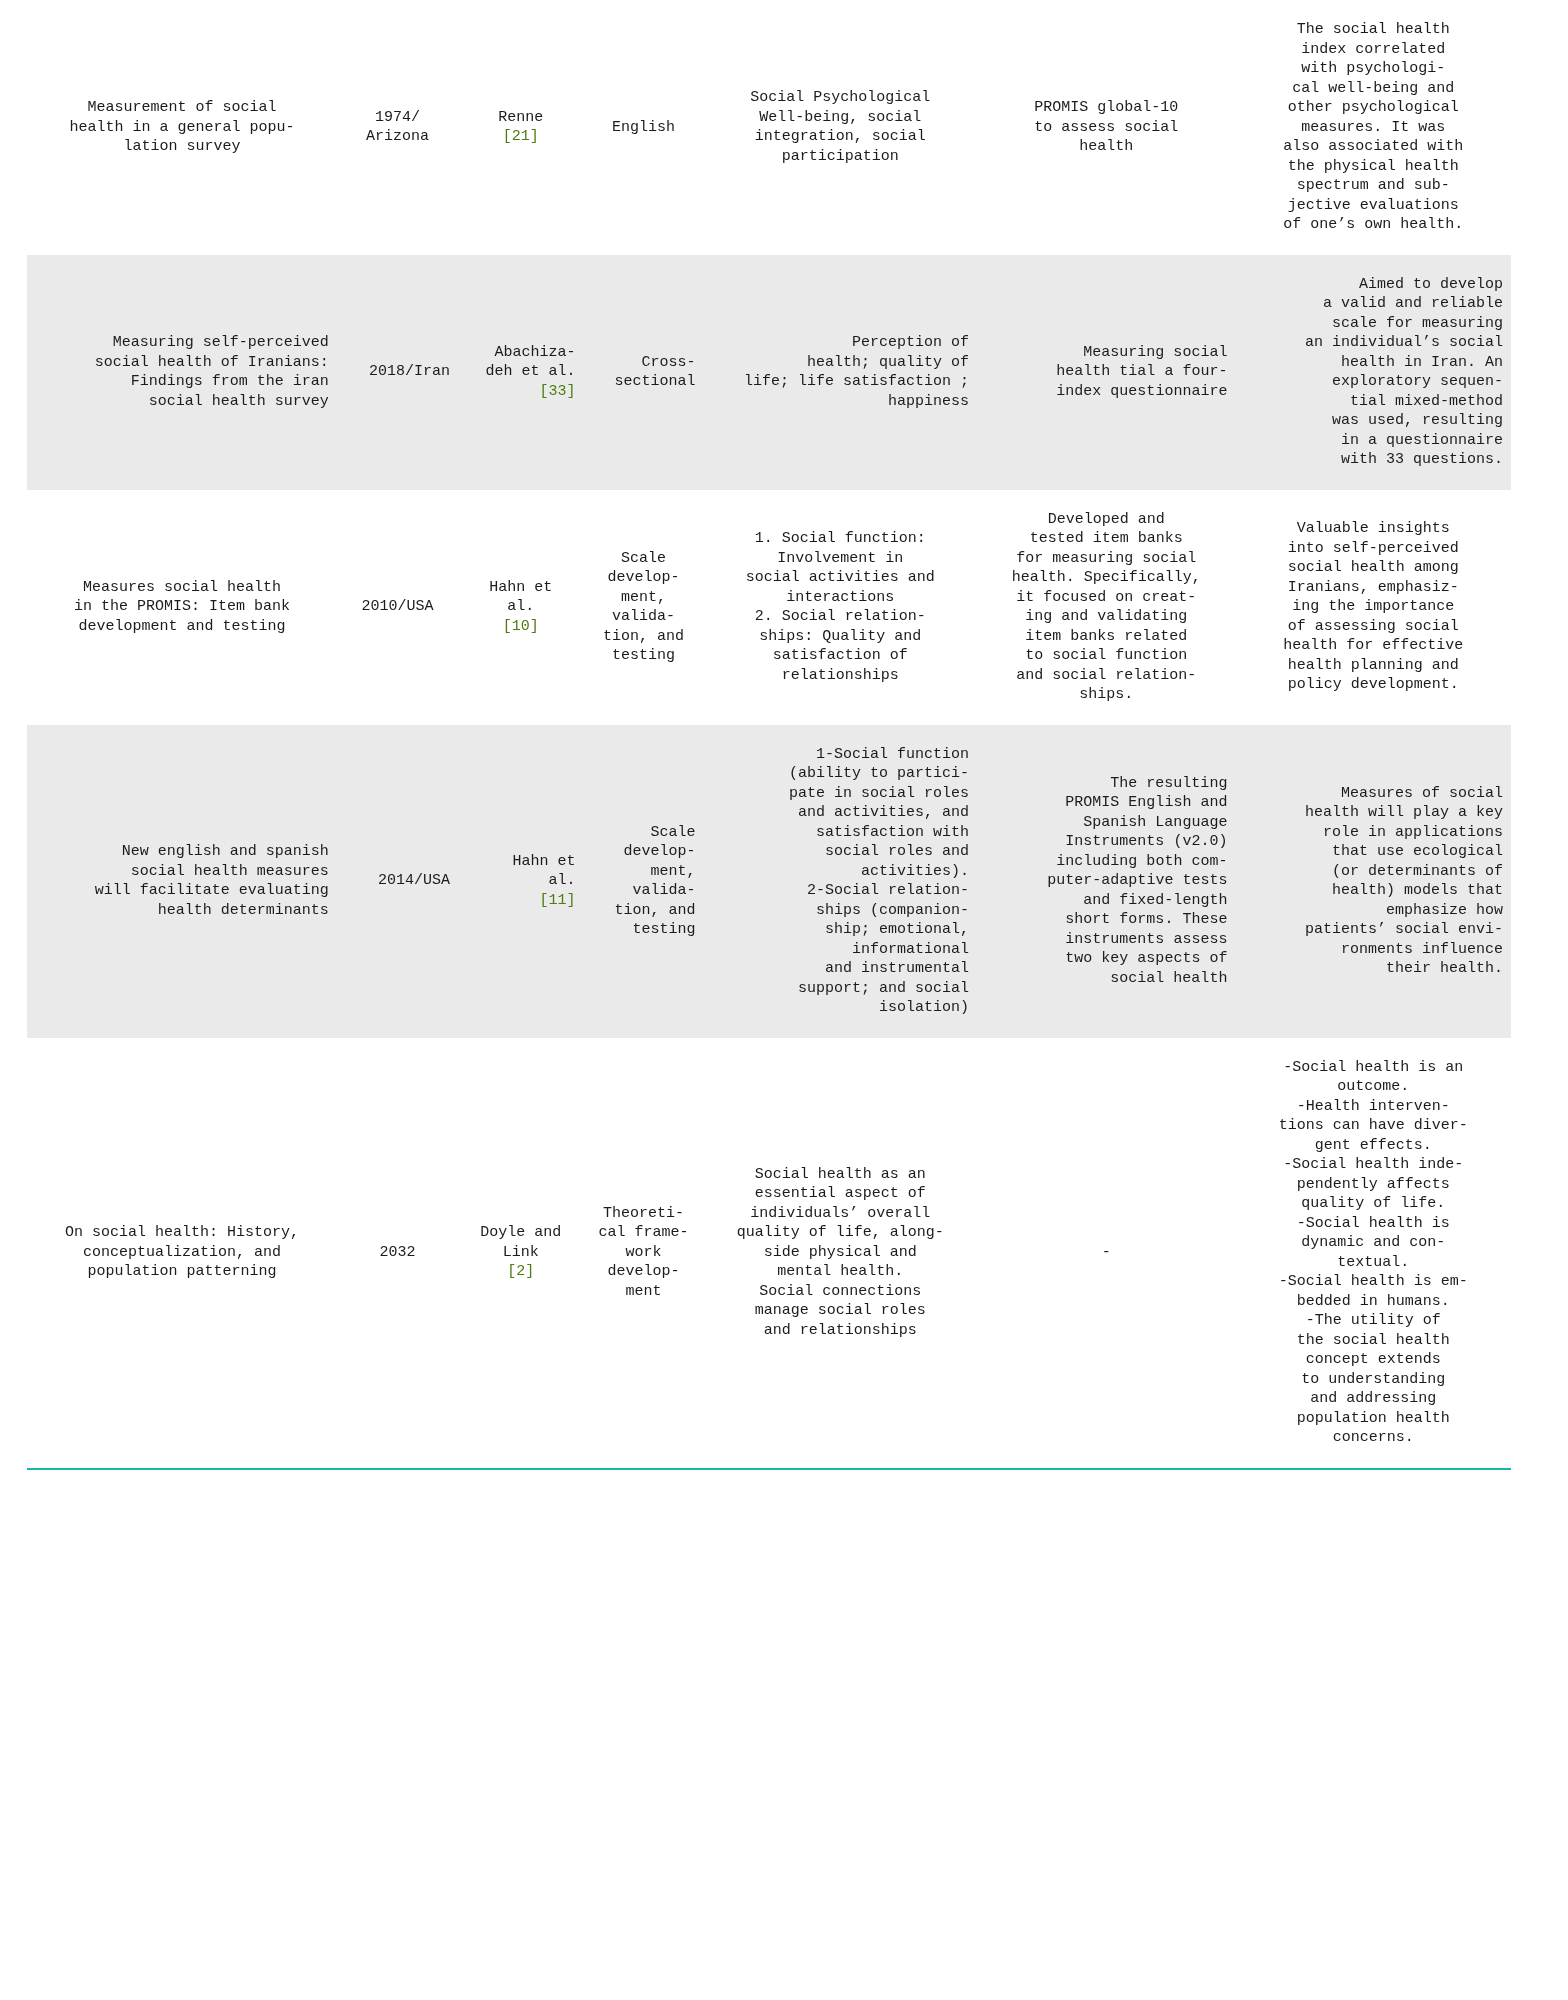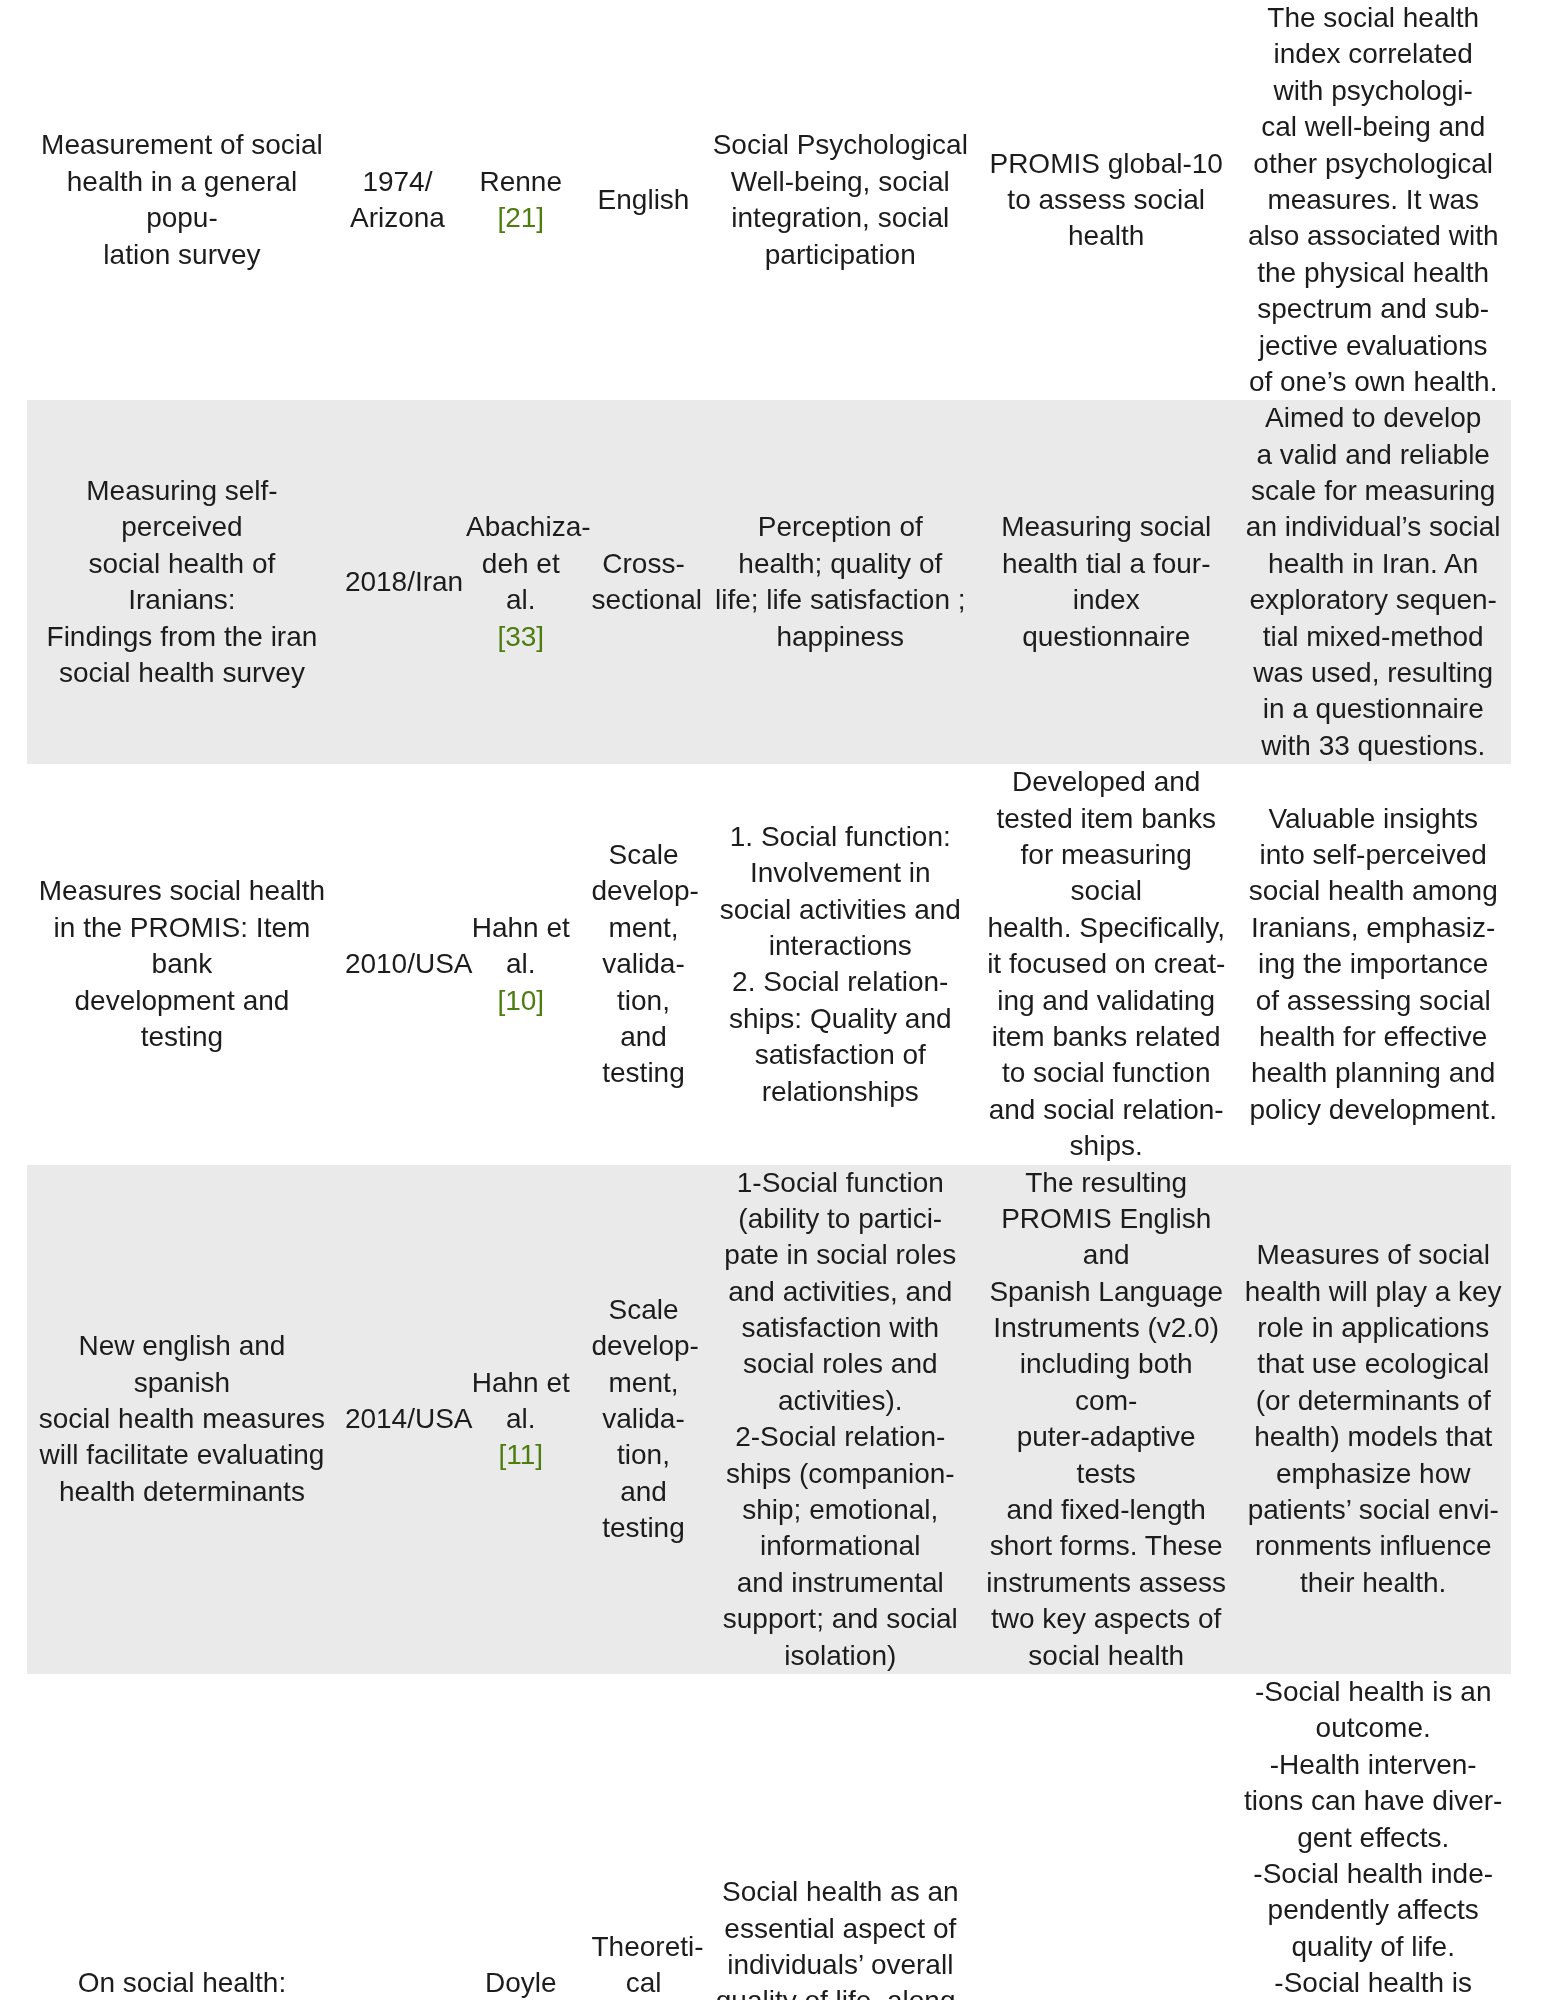--- a/index.html
+++ b/index.html
@@ -24,28 +24,30 @@
     position: absolute;
     left: 27px;
     top: 0px;
     width: 1484px;
     border-collapse: collapse;
     table-layout: fixed;
   }
   table.study-table td {
     vertical-align: middle;
     text-align: center;
-    padding: 0 8px;
-    font-size: 28px;
+    padding: 20px 8px;
+    font-size: 15px;
     line-height: 1.30;
     color: #1c1c1c;
     border: none;
+    font-family: Liberation Mono, monospace;
   }
   tr.row-shaded td {
     background: #eaeaea;
+    text-align: right;
   }
   tr.row-plain td {
     background: #ffffff;
   }
   tr.row-last td {
     border-bottom: 2px solid #14b8a6;
   }
   
   col.c-title   { width: 289px; }
   col.c-year    { width: 113px; }

